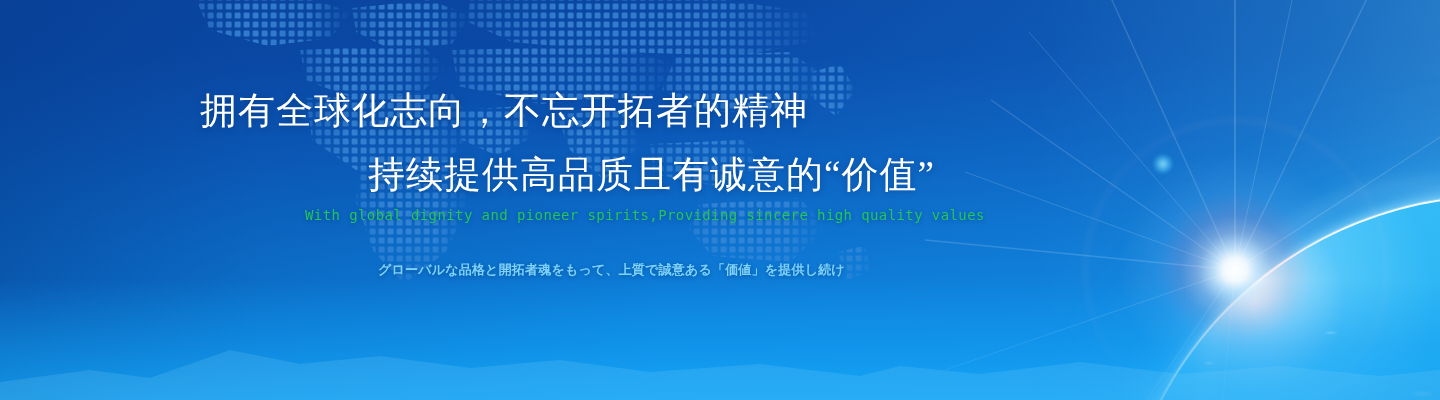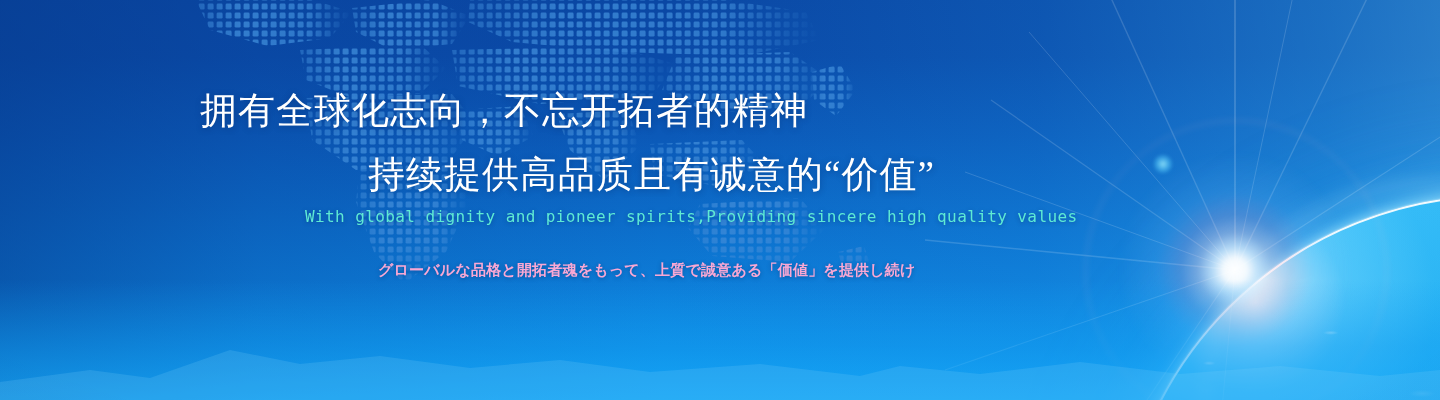--- a/index.html
+++ b/index.html
@@ -198,34 +198,34 @@
     white-space: nowrap;
     text-shadow: 0 1px 6px rgba(4,40,100,0.45);
   }
   #headline-1 { left: 200px; top: 92px; }
   #headline-2 { left: 368px; top: 156px; }
 
   #subtitle-en {
     position: absolute;
     left: 305px;
     top: 207px;
-    color: #5eead4;
+    color: #22c55e;
     font-family: "DejaVu Sans Mono", "Liberation Mono", monospace;
-    font-size: 16px;
+    font-size: 14px;
     letter-spacing: .4px;
     white-space: nowrap;
     text-shadow: 0 1px 4px rgba(4,40,100,0.40);
   }
   #subtitle-ja {
     position: absolute;
     left: 378px;
     top: 261px;
-    color: #f9a8d4;
+    color: #7dd3fc;
     font-family: "DejaVu Sans", "Liberation Sans", sans-serif;
-    font-size: 15px;
+    font-size: 13px;
     font-weight: bold;
     letter-spacing: .2px;
     white-space: nowrap;
     text-shadow: 0 1px 4px rgba(4,40,100,0.45);
   }
 </style>
 </head>
 <body>
 
 <div id="banner">

